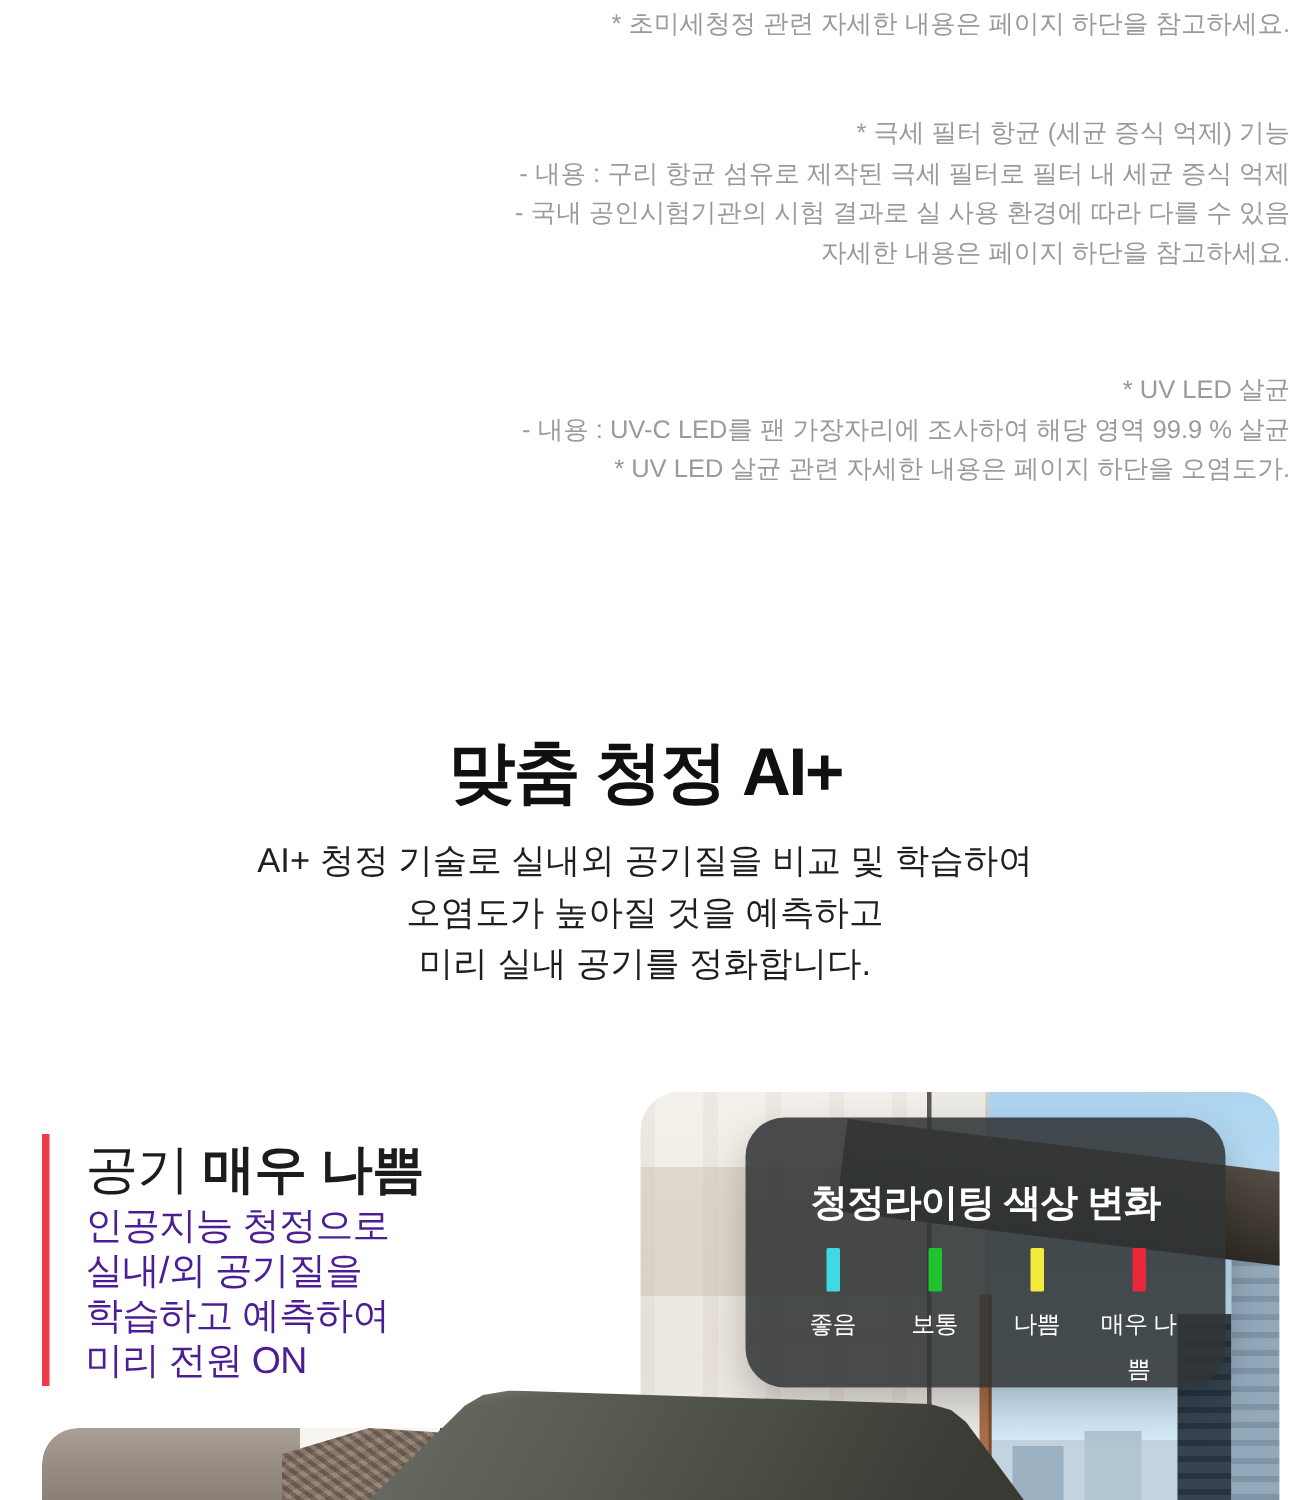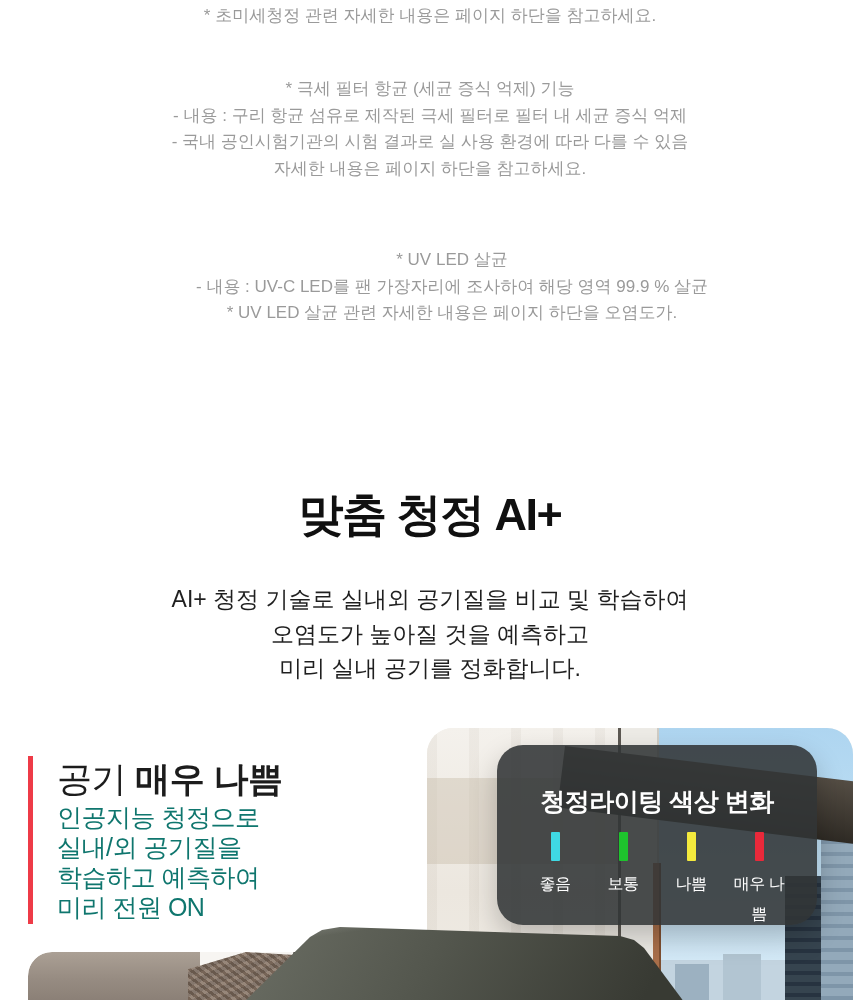--- a/index.html
+++ b/index.html
@@ -2,39 +2,39 @@
 <html><head>
 <meta charset="utf-8">
 <style>
   * { margin:0; padding:0; box-sizing:border-box; }
   html,body { background:#ffffff; }
   body { font-family:"Liberation Sans","DejaVu Sans",sans-serif; }
   .page { position:relative; width:860px; height:1000px; background:#fff; overflow:hidden; margin:0 auto; }
 
   
   .dis-block { position:absolute; left:0; width:860px; text-align:center; color:#9a9a9a; font-size:17px; }
-  .dis-block p { line-height:26.5px; }
+  .dis-block p { line-height:26.5px;text-align:right; }
   .dis-1 { top:3px; }
   .dis-2 { top:76px; }
   .dis-3 { top:247px;padding-left:44px; }
 
   
   .headline { position:absolute; top:429px; left:0; width:860px; text-align:center;
               font-size:45px; font-weight:800; color:#101010; line-height:57px; letter-spacing:-1.5px; }
 
   
-  .desc { position:absolute; top:582px; left:0; width:860px; text-align:center;
+  .desc { position:absolute; top:556px; left:0; width:860px; text-align:center;
           color:#1f1f1f; font-size:23px; line-height:34.5px; }
 
   
   .callout { position:absolute; left:28px; top:753px; width:320px; }
   .accent-bar { position:absolute; left:0; top:3px; width:5px; height:168px; background:#ee3b47; }
   .callout-title { position:absolute; left:29px; top:3px; font-size:35px; color:#1c1c1c; font-weight:400; letter-spacing:-0.5px; white-space:nowrap; }
   .callout-title strong { font-weight:800; }
-  .callout-body { position:absolute; left:29px; top:49px; font-size:25px; color:#0f766e; line-height:30px; letter-spacing:-0.5px; white-space:nowrap; }
+  .callout-body { position:absolute; left:29px; top:49px; font-size:25px; color:#4c1d95; line-height:30px; letter-spacing:-0.5px; white-space:nowrap; }
 
   
   .photo { position:absolute; left:427px; top:728px; width:426px; height:272px;
            border-radius:26px 26px 0 0; overflow:hidden; background:#f2efe9; }
   .curtain { position:absolute; left:0; top:0; width:200px; height:272px;
              background:linear-gradient(180deg,#f4f1ec 0%,#ece7df 60%,#efebe4 100%); }
   .curtain:after { content:""; position:absolute; inset:0;
              background:repeating-linear-gradient(90deg, rgba(120,105,85,0.06) 0 10px, rgba(255,255,255,0) 10px 42px); }
   .curtain-band { position:absolute; left:0; top:50px; width:200px; height:86px; background:rgba(202,190,172,0.45); }
   .sky { position:absolute; left:230px; top:0; width:196px; height:272px;

